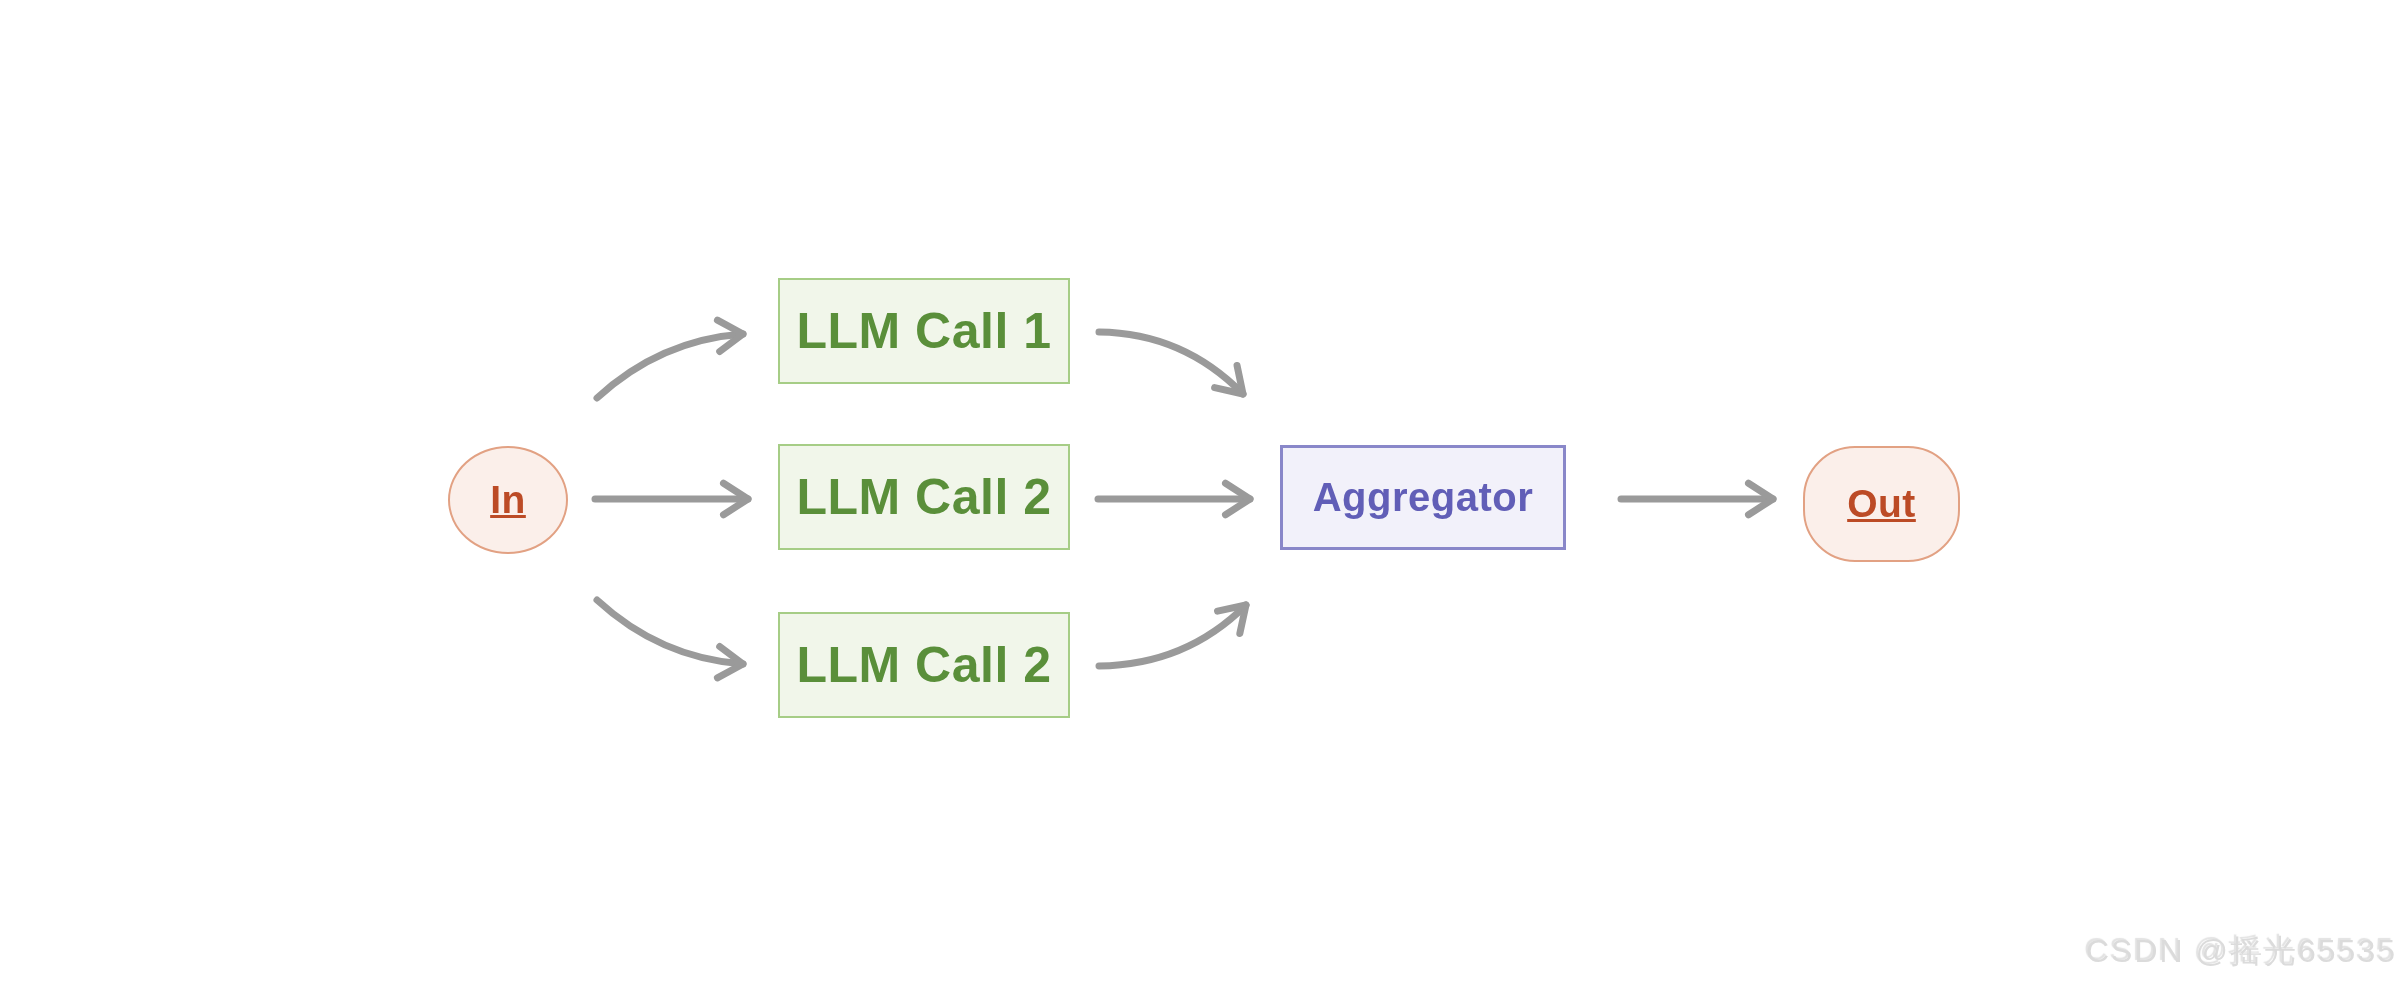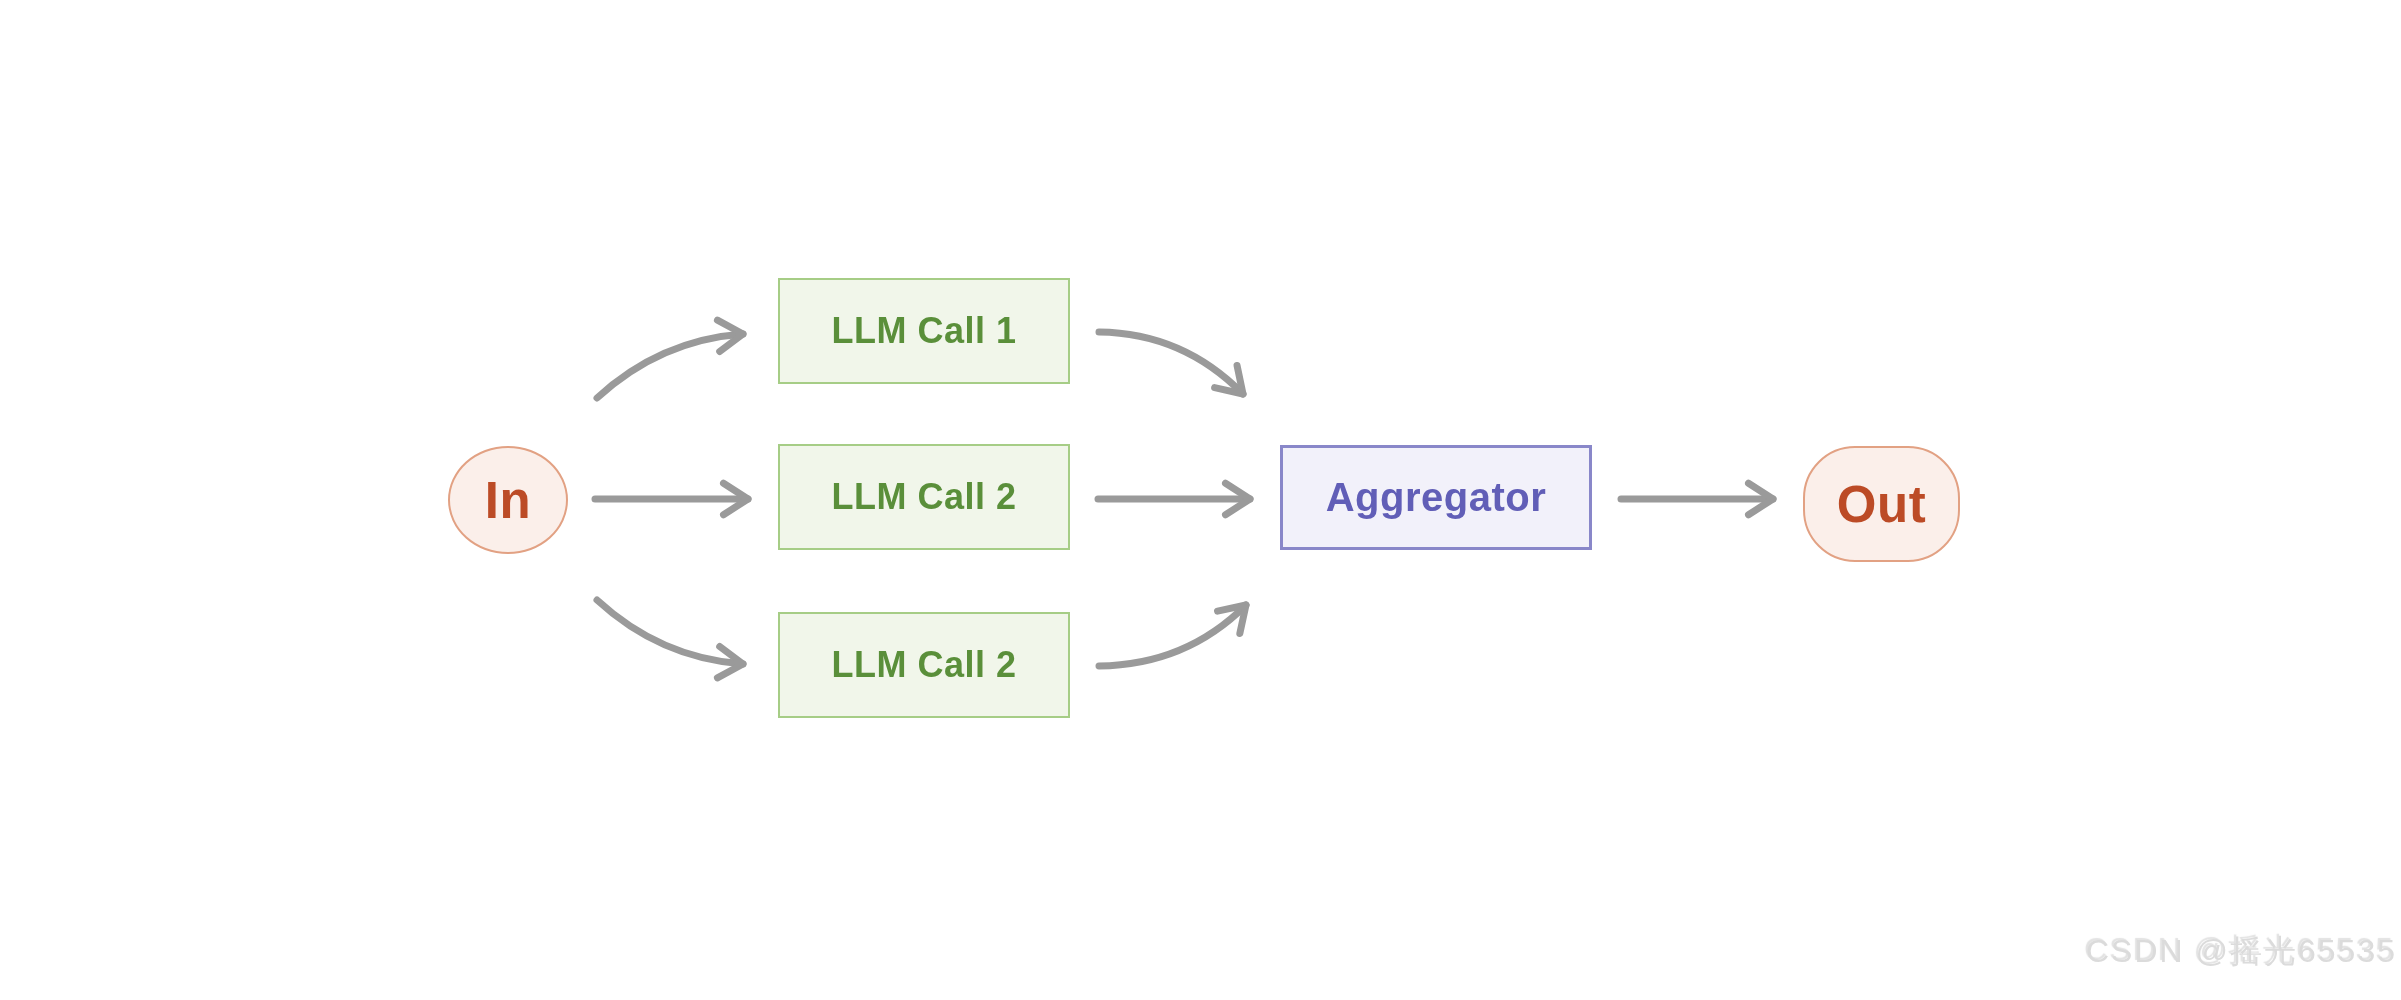--- a/index.html
+++ b/index.html
@@ -21,50 +21,51 @@
     align-items: center;
     justify-content: center;
     box-sizing: border-box;
     font-weight: bold;
     letter-spacing: 0.5px;
   }
   .node-terminal {
     background: #FBEFEA;
     border: 2px solid #E2A183;
     color: #BC4B26;
-    font-size: 51px;
+    font-size: 39px;
+    text-decoration: underline;
   }
   .node-in {
     left: 448px; top: 446px;
     width: 120px; height: 108px;
     border-radius: 50%;
   }
   .node-out {
     left: 1803px; top: 446px;
     width: 157px; height: 116px;
     border-radius: 52px;
   }
   .node-llm {
     background: #F1F6EA;
     border: 2px solid #A6CD86;
     color: #5A8F3A;
-    font-size: 36px;
+    font-size: 50px;
     width: 292px; height: 106px;
     left: 778px;
   }
   .node-llm1 { top: 278px; }
   .node-llm2 { top: 444px; }
   .node-llm3 { top: 612px; }
   .node-agg {
     background: #F2F1FA;
     border: 3px solid #8987C9;
     color: #615EB7;
     font-size: 40px;
     left: 1280px; top: 445px;
-    width: 312px; height: 105px;
+    width: 286px; height: 105px;
   }
   .arrows {
     position: absolute;
     left: 0; top: 0;
     width: 2401px; height: 1000px;
     pointer-events: none;
   }
   .watermark {
     position: absolute;
     right: 4px;

